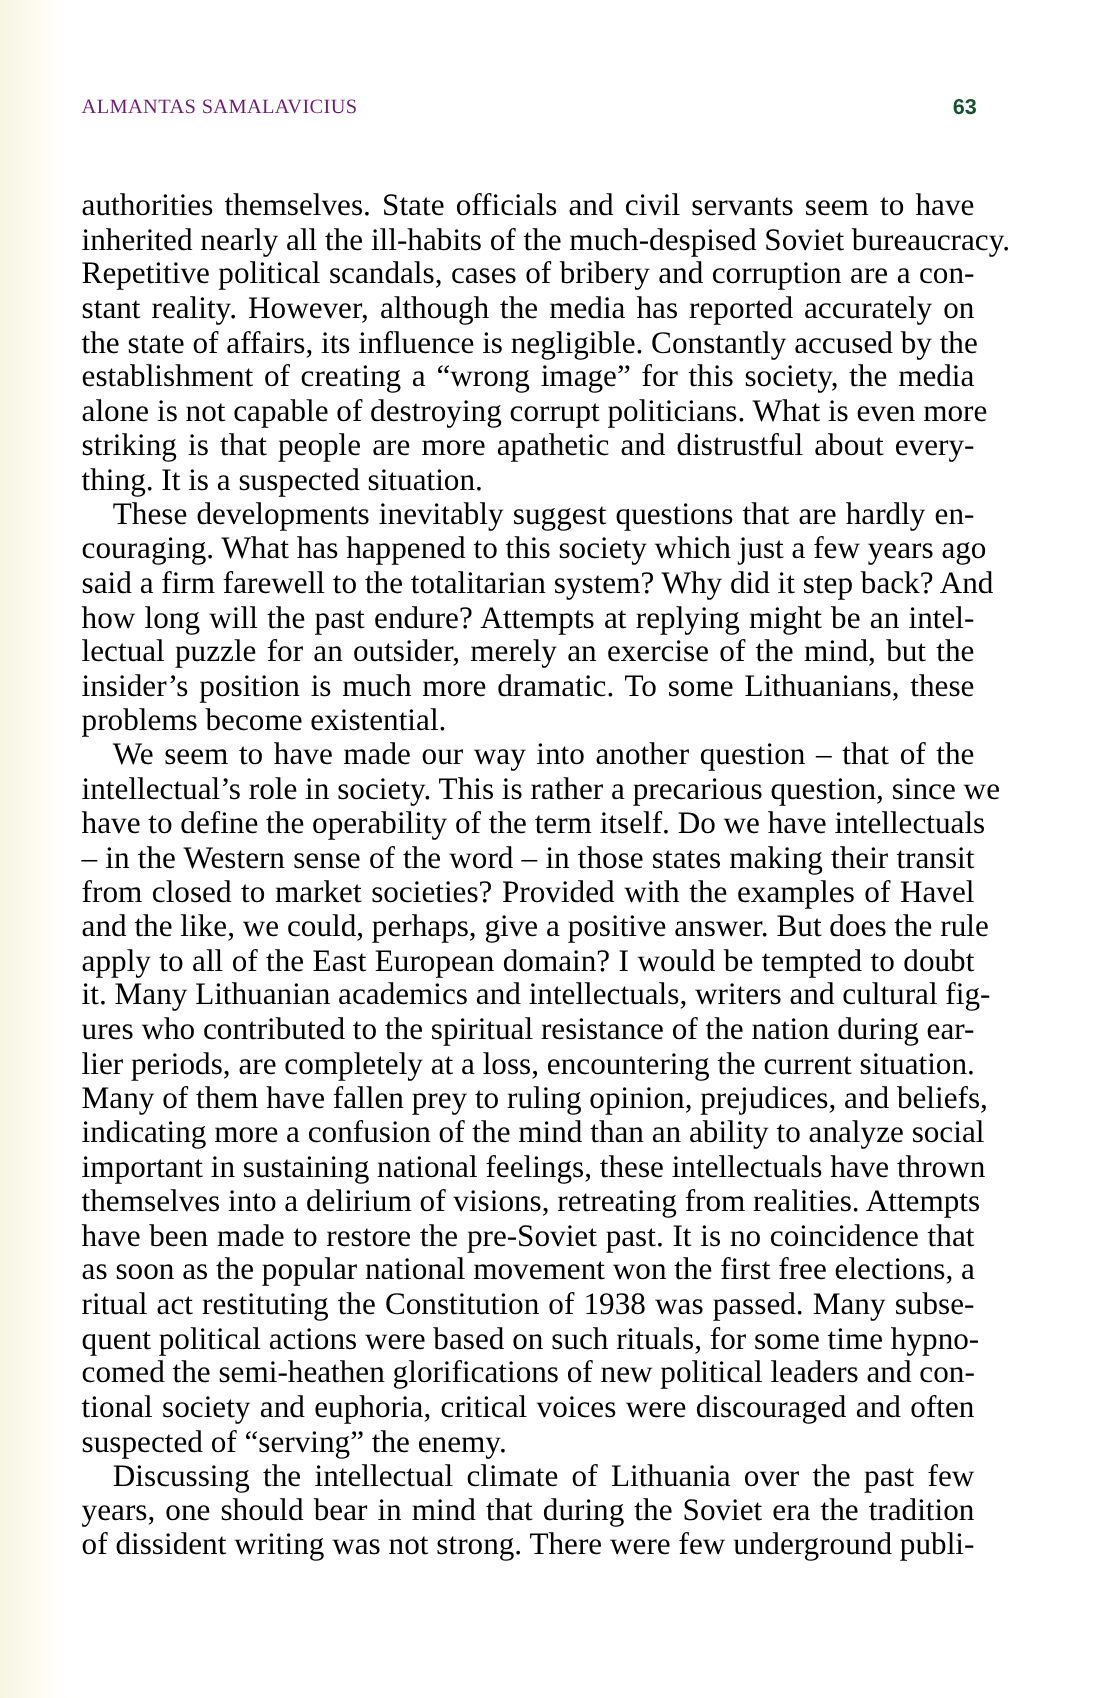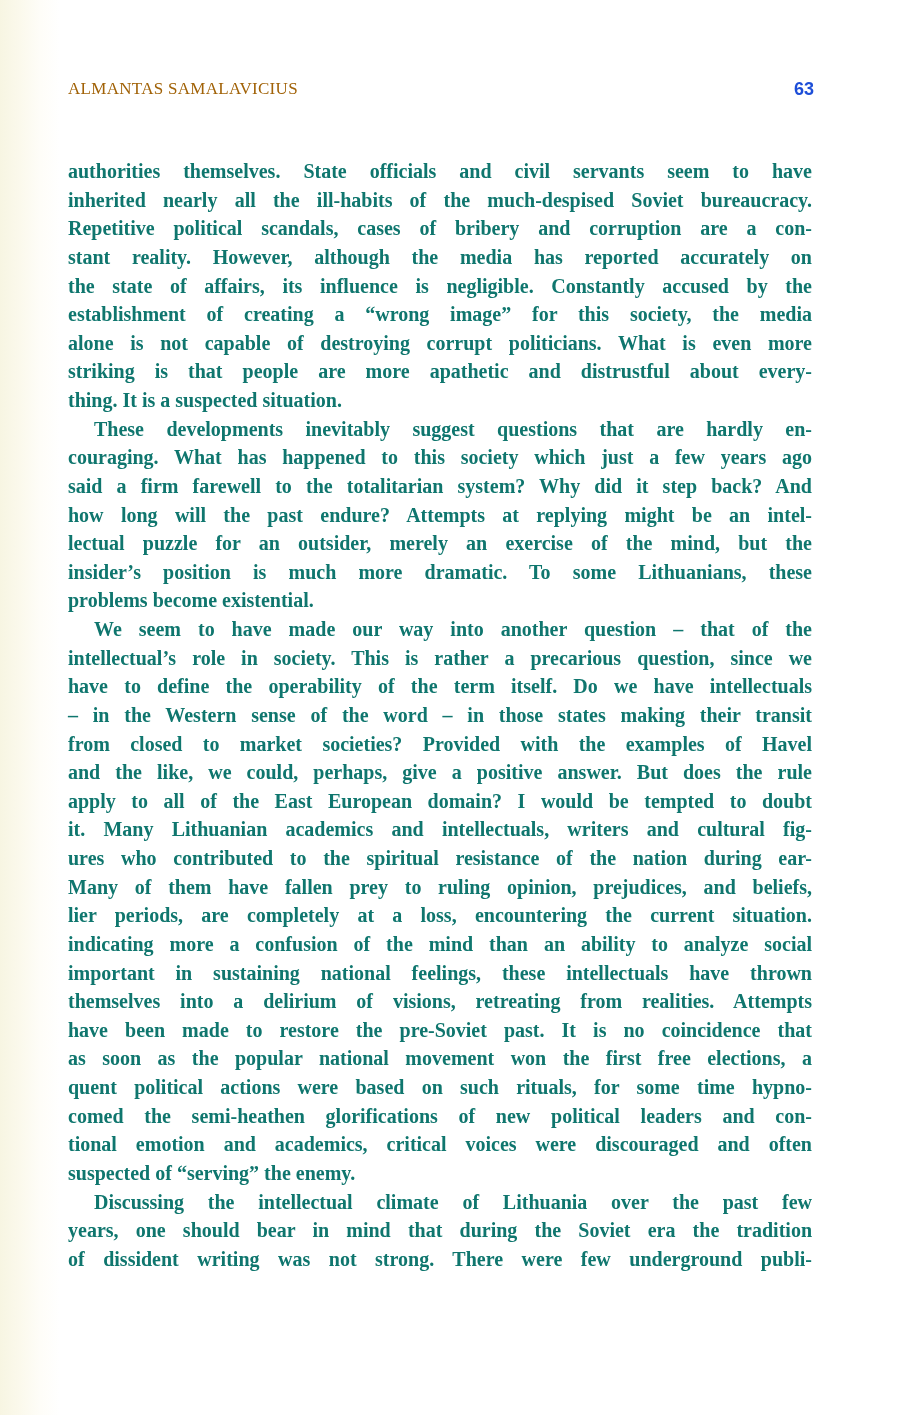--- a/index.html
+++ b/index.html
@@ -30,49 +30,48 @@
       width: 746px;
       height: 24px;
     }
     .running-head .author {
       position: absolute;
       left: 0;
       top: 0;
       font-family: "Liberation Serif", "DejaVu Serif", serif;
       font-size: 17px;
       letter-spacing: 0.3px;
-      color: #a16207;
+      color: #701a75;
       line-height: 24px;
     }
     .running-head .page-number {
       position: absolute;
       right: 0;
       top: 0;
       font-family: "Liberation Sans", "DejaVu Sans", sans-serif;
       font-weight: bold;
       font-size: 18px;
-      color: #1d4ed8;
+      color: #14532d;
       line-height: 24px;
     }
     .body-text {
       position: absolute;
       left: 68px;
       top: 157px;
       width: 744px;
     }
     .line {
       display: block;
       height: 28.63px;
       line-height: 28.63px;
-      font-size: 20px;
+      font-size: 26px;
       white-space: nowrap;
       text-align: justify;
       text-align-last: justify;
-      color: #0f766e;
-      font-weight: bold;
+      color: #000000;
     }
     .line.last {
       text-align-last: left;
     }
     .line.indent {
       padding-left: 26px;
     }
   </style>
 </head>
 <body>
@@ -103,27 +102,28 @@
     <span class="line last">problems become existential.</span>
     <span class="line indent">We seem to have made our way into another question – that of the</span>
     <span class="line">intellectual’s role in society. This is rather a precarious question, since we</span>
     <span class="line">have to define the operability of the term itself. Do we have intellectuals</span>
     <span class="line">– in the Western sense of the word – in those states making their transit</span>
     <span class="line">from closed to market societies? Provided with the examples of Havel</span>
     <span class="line">and the like, we could, perhaps, give a positive answer. But does the rule</span>
     <span class="line">apply to all of the East European domain? I would be tempted to doubt</span>
     <span class="line">it. Many Lithuanian academics and intellectuals, writers and cultural fig-</span>
     <span class="line">ures who contributed to the spiritual resistance of the nation during ear-</span>
+    <span class="line">lier periods, are completely at a loss, encountering the current situation.</span>
     <span class="line">Many of them have fallen prey to ruling opinion, prejudices, and beliefs,</span>
-    <span class="line">lier periods, are completely at a loss, encountering the current situation.</span>
     <span class="line">indicating more a confusion of the mind than an ability to analyze social</span>
     <span class="line">important in sustaining national feelings, these intellectuals have thrown</span>
     <span class="line">themselves into a delirium of visions, retreating from realities. Attempts</span>
     <span class="line">have been made to restore the pre-Soviet past. It is no coincidence that</span>
     <span class="line">as soon as the popular national movement won the first free elections, a</span>
+    <span class="line">ritual act restituting the Constitution of 1938 was passed. Many subse-</span>
     <span class="line">quent political actions were based on such rituals, for some time hypno-</span>
     <span class="line">comed the semi-heathen glorifications of new political leaders and con-</span>
-    <span class="line">tional emotion and academics, critical voices were discouraged and often</span>
+    <span class="line">tional society and euphoria, critical voices were discouraged and often</span>
     <span class="line last">suspected of “serving” the enemy.</span>
     <span class="line indent">Discussing the intellectual climate of Lithuania over the past few</span>
     <span class="line">years, one should bear in mind that during the Soviet era the tradition</span>
     <span class="line">of dissident writing was not strong. There were few underground publi-</span>
   </div>
 
 </body></html>

